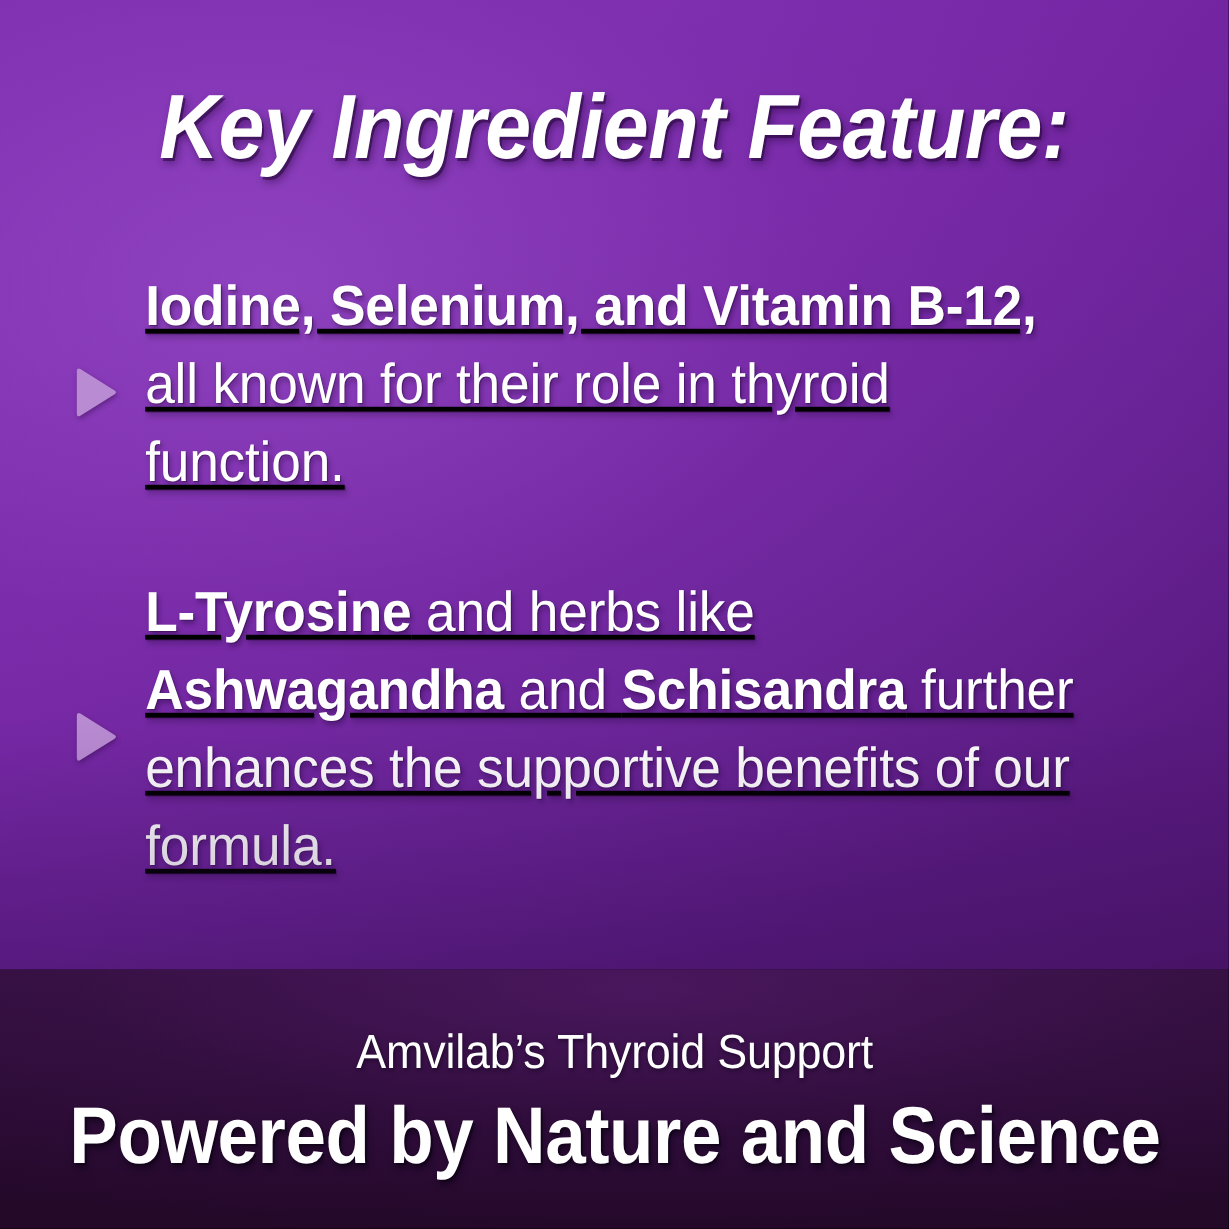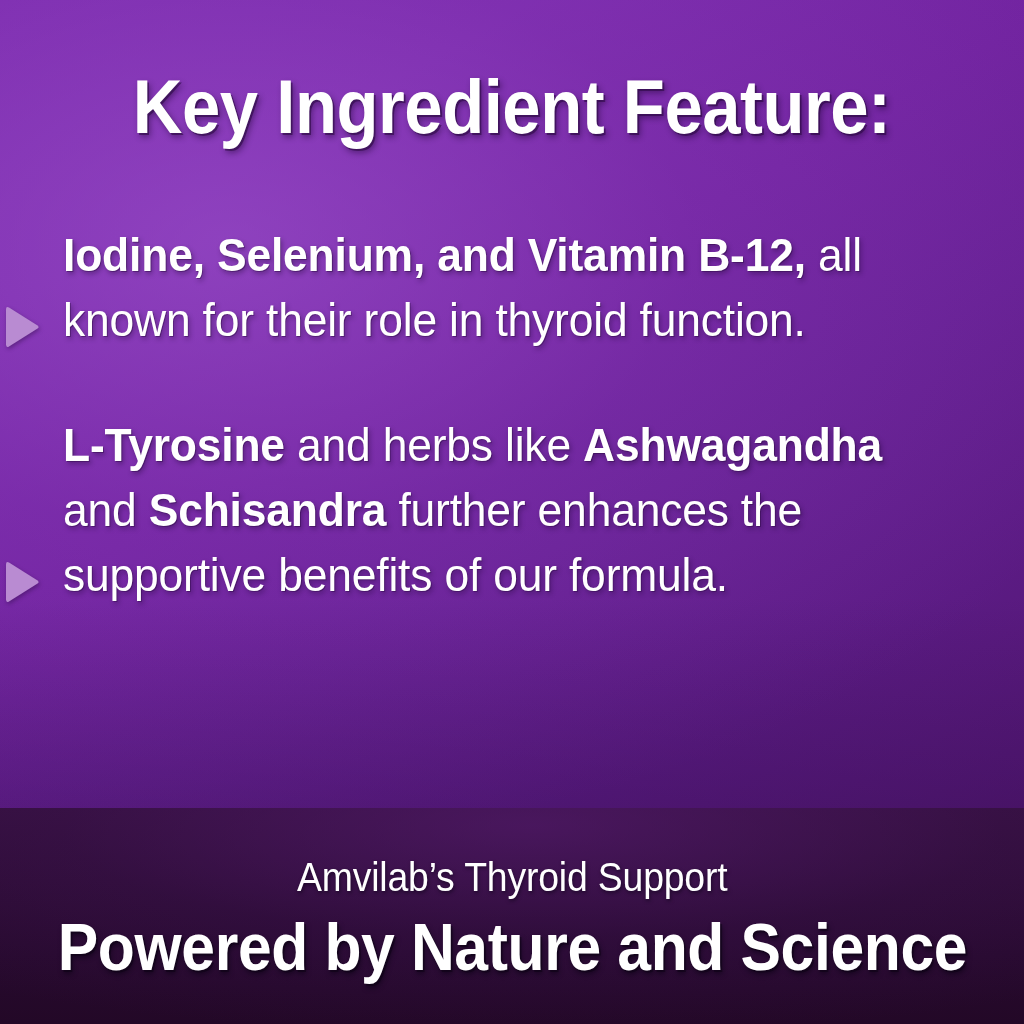--- a/index.html
+++ b/index.html
@@ -42,20 +42,21 @@
     position:absolute; left:0; right:0; bottom:0; height:210px;
     background:linear-gradient(to bottom, rgba(45,10,70,0) 0%, rgba(45,10,70,0.30) 100%);
     pointer-events:none;
   }
 
   
   .title-wrap{
     position:absolute;
     left:0; top:68px; width:1024px;
     text-align:center;
+    font-style:italic;
   }
   .title{
     display:inline-block;
     font-size:76px;
     font-weight:bold;
     color:#ffffff;
     letter-spacing:-0.5px;
     line-height:1.02;
     transform:scaleX(0.905);
     transform-origin:center center;
@@ -67,22 +68,24 @@
 
   
   .bullets{
     position:absolute;
     left:0; top:222px; width:1024px;
   }
 
   .bullet{
     position:relative;
     display:flex;
-    align-items:flex-end;
+    align-items:center;
+    padding-left:58px;
     padding-right:60px;
+    text-decoration:underline;
   }
   .bullet + .bullet{ margin-top:60px; }
 
   .bullet-marker{
     flex:0 0 auto;
     width:42px; height:48px;
     margin-top:16px;
     margin-right:21px;
     position:relative;
   }

